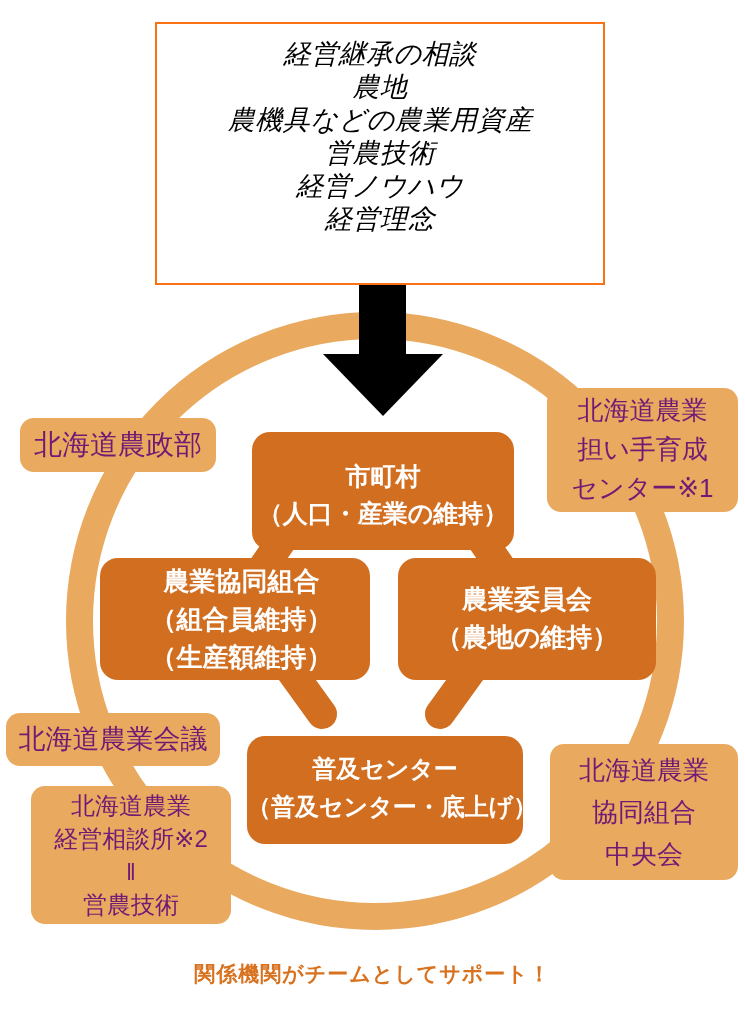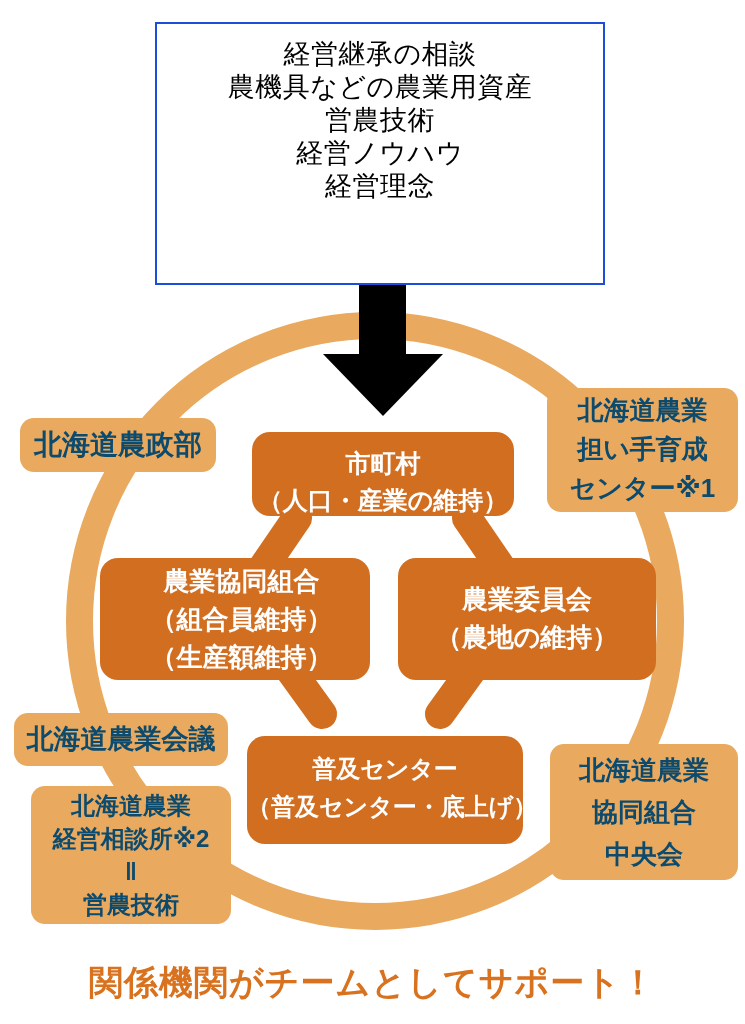--- a/index.html
+++ b/index.html
@@ -6,24 +6,24 @@
   #stage{
     position:relative;width:745px;height:1024px;overflow:hidden;
     font-family:"Liberation Sans","DejaVu Sans",sans-serif;
     background:#ffffff;
   }
   .line{white-space:nowrap;}
 
   
   #top-box{
     position:absolute;left:155px;top:22px;width:450px;height:263px;
-    box-sizing:border-box;border:2px solid #1d4ed8;background:#fff;
+    box-sizing:border-box;border:2px solid #f97316;background:#fff;
     text-align:center;z-index:4;
     font-size:27px;line-height:33px;color:#000;
-    padding-top:14px;font-weight:400;letter-spacing:0.5px;
+    padding-top:14px;font-weight:400;letter-spacing:0.5px;font-style:italic;
   }
 
   
   #arrow-shaft{
     position:absolute;left:359px;top:283px;width:47px;height:73px;
     background:var(--arrow);z-index:3;
   }
   #arrow-head{
     position:absolute;left:323px;top:354px;width:0;height:0;z-index:3;
     border-left:60px solid transparent;border-right:60px solid transparent;
@@ -38,37 +38,37 @@
   }
 
   
   #connectors{position:absolute;left:0;top:0;z-index:2;}
 
   .obox{position:absolute;box-sizing:border-box;text-align:center;z-index:5;}
   .dark{
     background:var(--dark);color:#ffffff;font-weight:700;border-radius:18px;
   }
   .light{
-    background:var(--light);color:#0c4a6e;font-weight:700;border-radius:14px;
+    background:var(--light);color:#701a75;font-weight:400;border-radius:14px;
   }
 
-  #box-municipality{left:252px;top:432px;width:262px;height:84px;font-size:25px;line-height:37px;padding-top:13px;}
+  #box-municipality{left:252px;top:432px;width:262px;height:118px;font-size:25px;line-height:37px;padding-top:26px;}
   #box-coop{left:100px;top:558px;width:270px;height:122px;font-size:26px;line-height:38px;padding-top:4px;padding-left:13px;}
   #box-committee{left:398px;top:558px;width:258px;height:122px;font-size:26px;line-height:38px;padding-top:22px;}
   #box-extension{left:247px;top:736px;width:276px;height:108px;font-size:24px;line-height:38px;padding-top:14px;}
 
   #box-noseibu{left:20px;top:418px;width:196px;height:54px;font-size:28px;line-height:54px;}
   #box-ninaite{left:547px;top:388px;width:191px;height:124px;font-size:26px;line-height:39px;padding-top:3px;}
-  #box-kaigi{left:14px;top:713px;width:214px;height:53px;font-size:27px;line-height:53px;}
+  #box-kaigi{left:6px;top:713px;width:214px;height:53px;font-size:27px;line-height:53px;}
   #box-sodanjo{left:31px;top:786px;width:200px;height:138px;font-size:24px;line-height:33px;padding-top:3px;}
   #box-chuokai{left:550px;top:744px;width:188px;height:136px;font-size:26px;line-height:42px;padding-top:5px;}
 
   #caption{
     position:absolute;left:0;top:960px;width:745px;text-align:center;
-    font-size:34px;font-weight:700;color:var(--caption);z-index:5;
+    font-size:21px;font-weight:700;color:var(--caption);z-index:5;
     letter-spacing:1px;
   }
 </style>
 </head>
 <body>
 
 <div id="stage">
 
   <div id="ring"></div>
 
@@ -76,20 +76,21 @@
     <g stroke="#D26E20" stroke-width="30" stroke-linecap="round">
       <line x1="297" y1="518" x2="258" y2="575"></line>
       <line x1="467" y1="518" x2="506" y2="575"></line>
       <line x1="283" y1="660" x2="322" y2="714"></line>
       <line x1="479" y1="660" x2="440" y2="714"></line>
     </g>
   </svg>
 
   <div id="top-box">
     <div class="line">経営継承の相談</div>
+    <div class="line">農地</div>
     <div class="line">農機具などの農業用資産</div>
     <div class="line">営農技術</div>
     <div class="line">経営ノウハウ</div>
     <div class="line">経営理念</div>
   </div>
 
   <div id="arrow-shaft"></div>
   <div id="arrow-head"></div>
 
   <div id="box-municipality" class="obox dark">

